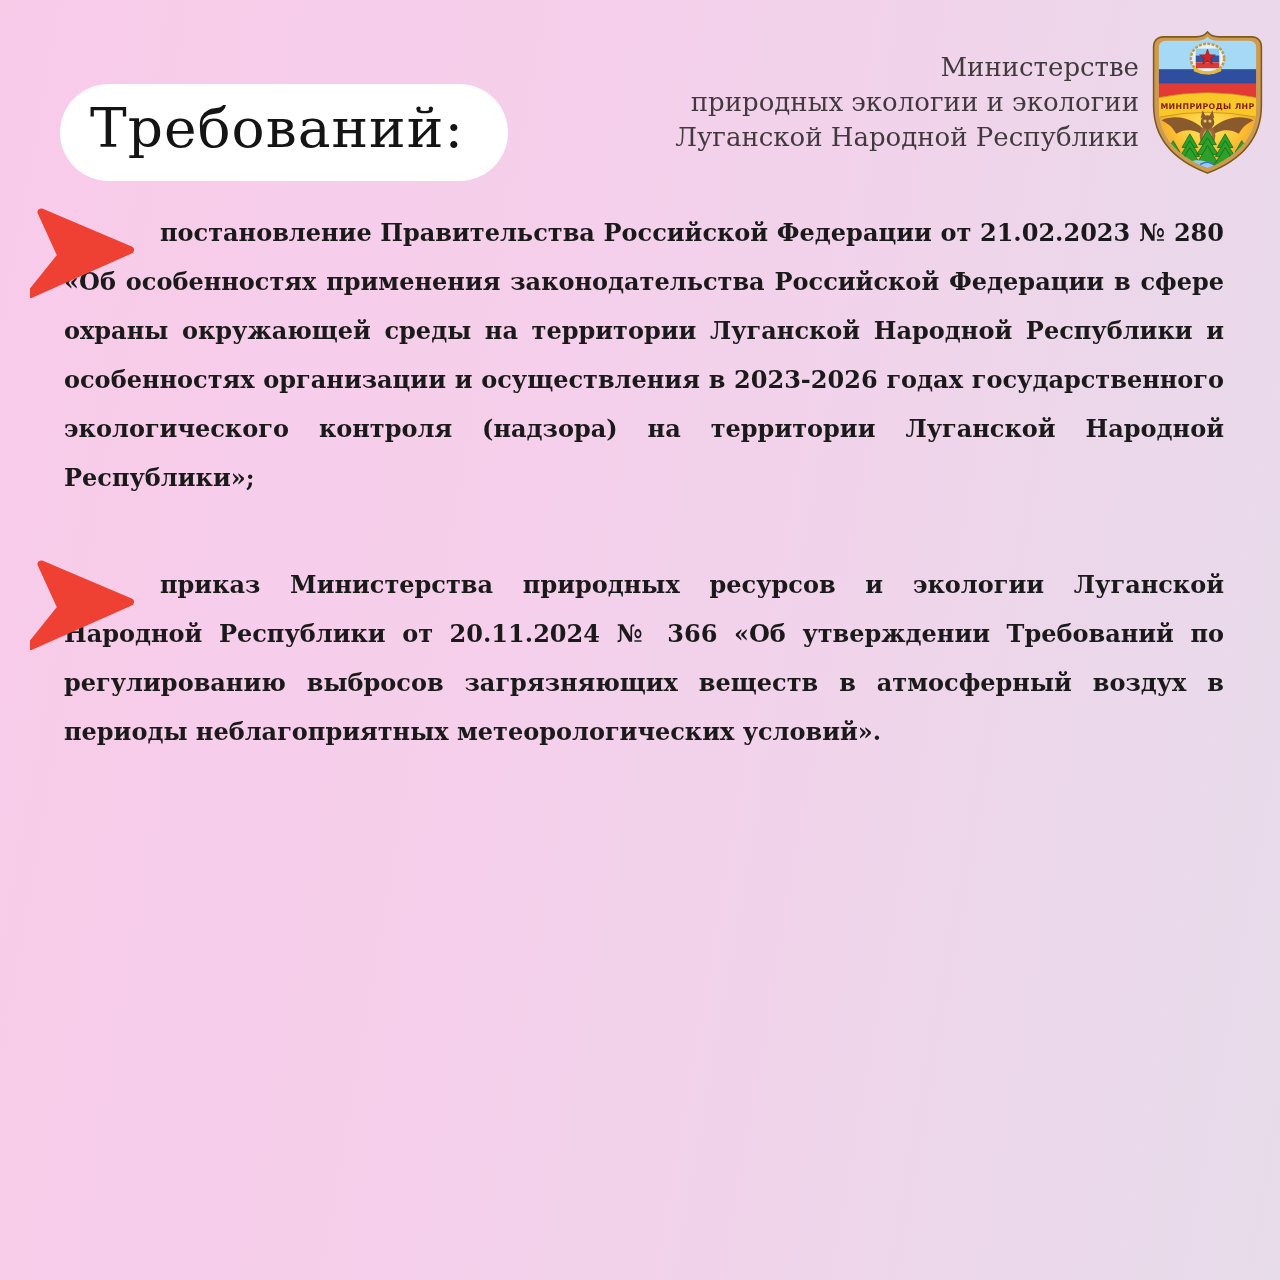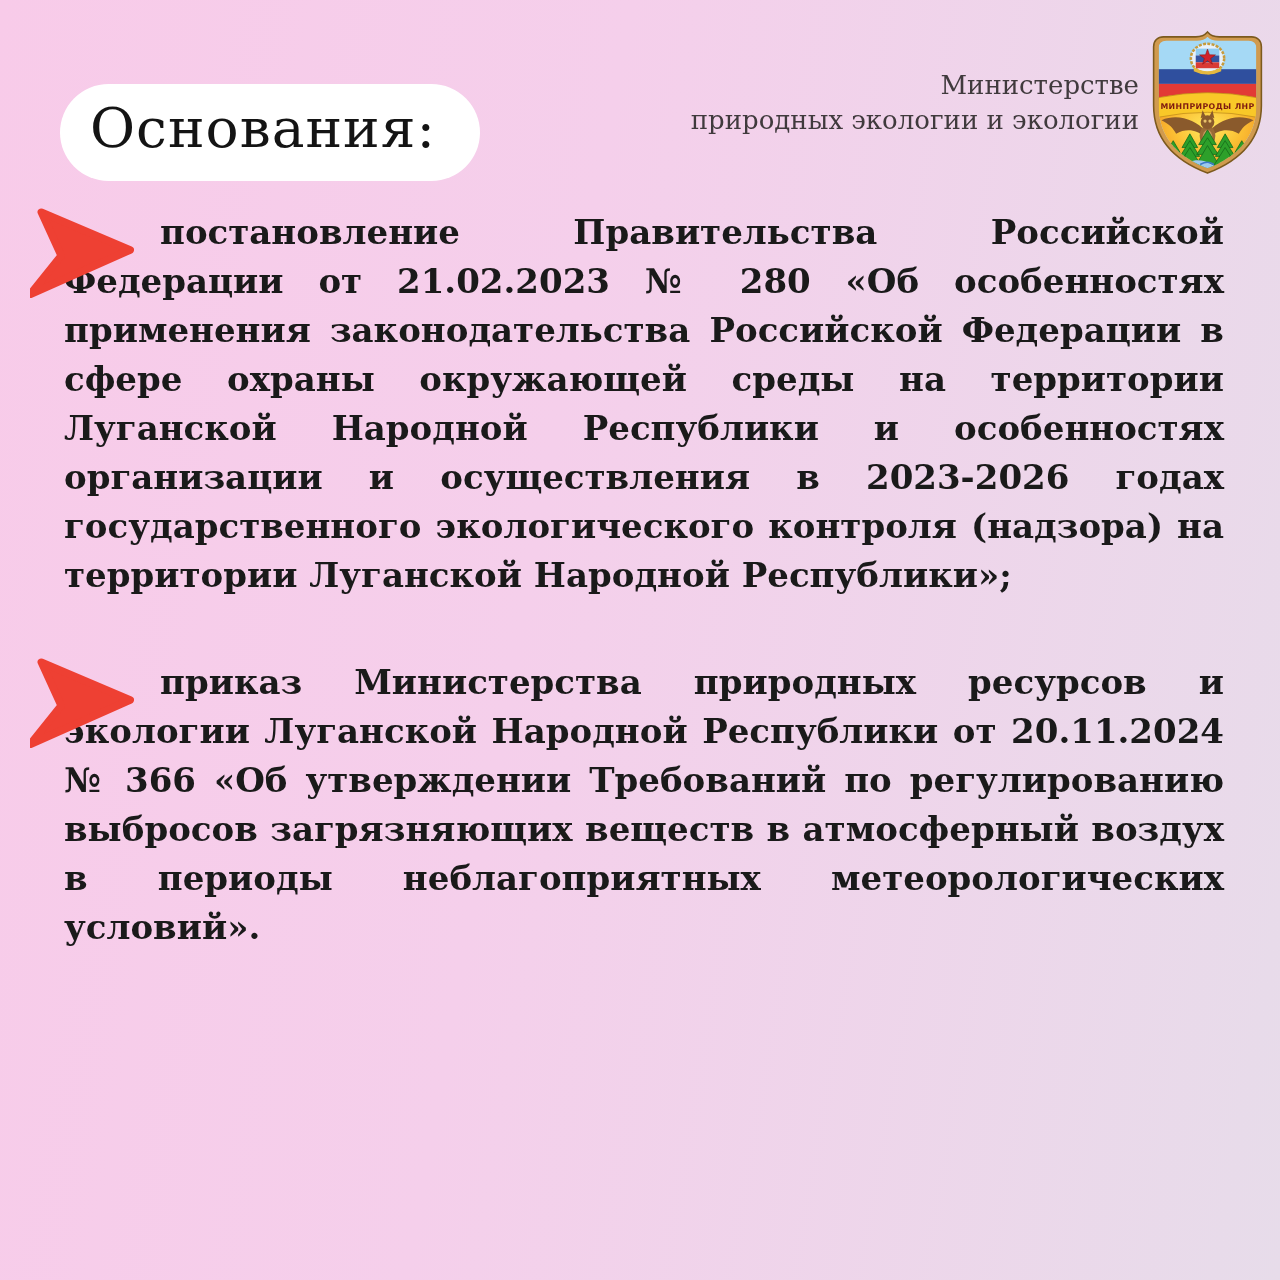--- a/index.html
+++ b/index.html
@@ -50,39 +50,40 @@
   .content{
     position:absolute;left:64px;top:208px;width:1160px;
   }
   .bullet{
     position:relative;
     margin-bottom:58px;
   }
   .bullet:last-child{margin-bottom:8px;}
   .bullet p{
     margin:0;
-    font-size:34px;line-height:49px;
+    font-size:24px;line-height:49px;
     font-weight:bold;
     color:var(--body-color);
     text-align:justify;
     text-indent:96px;
   }
   .bullet-arrow{
     position:absolute;left:-34px;top:-6px;
     width:104px;height:96px;
     pointer-events:none;
   }
 </style>
 </head>
 <body>
 
 <div class="header">
   <div class="ministry-name">
     <div>Министерстве</div>
     <div>природных экологии и экологии</div>
+    <div>Луганской Народной Республики</div>
   </div>
 
   <svg class="emblem" width="117" height="145" viewBox="0 0 118 148" aria-hidden="true">
     <defs>
       <radialGradient id="sunGrad" cx="0.5" cy="0.42" r="0.7">
         <stop offset="0" stop-color="#ffe95e"></stop>
         <stop offset="0.5" stop-color="#fbbf33"></stop>
         <stop offset="1" stop-color="#ee8a21"></stop>
       </radialGradient>
       <clipPath id="shieldClip">
@@ -146,21 +147,21 @@
 
       <g>
         <path d="M30,141 C40,132 52,131 61,136 C70,141 81,142 92,138 L96,146 L28,148 Z" fill="#9cc9ef"></path>
         <path d="M36,141 q6,-4 13,-1 M52,137 q7,-4 13,0 M66,141 q7,-3 14,-1" fill="none" stroke="#3c78c8" stroke-width="1.6" stroke-linecap="round"></path>
       </g>
     </g>
   </svg>
 </div>
 
 <div class="title-pill">
-  <span class="title-text">Основания:</span>
+  <span class="title-text">Требований:</span>
 </div>
 
 <div class="content">
 
   <div class="bullet">
     <svg class="bullet-arrow" viewBox="0 0 110 100" aria-hidden="true">
       <polygon points="12,10 106,50 0,97 33,56" style="fill:var(--arrow);stroke:var(--arrow)" stroke-width="8" stroke-linejoin="round"></polygon>
     </svg>
     <p>постановление Правительства Российской Федерации от 21.02.2023 № 280 «Об особенностях применения законодательства Российской Федерации в сфере охраны окружающей среды на территории Луганской Народной Республики и особенностях организации и осуществления в 2023-2026 годах государственного экологического контроля (надзора) на территории Луганской Народной Республики»;</p>
   </div>

